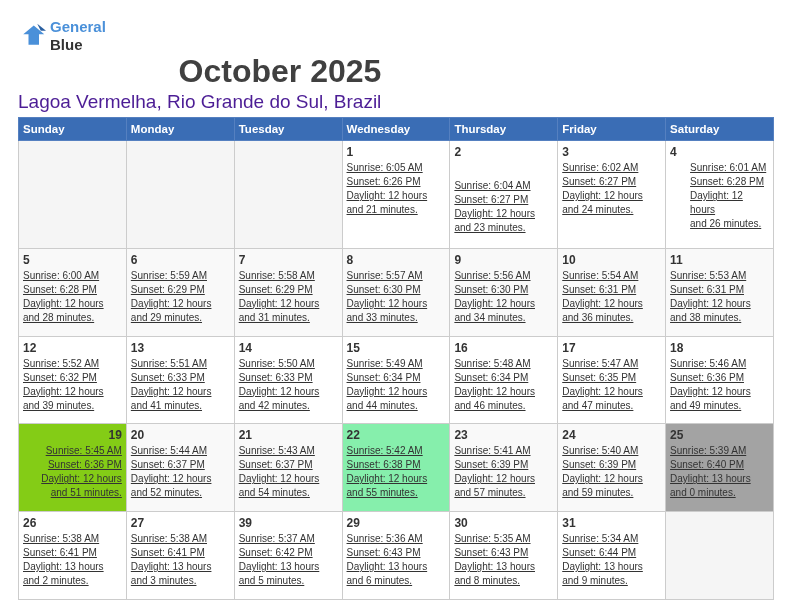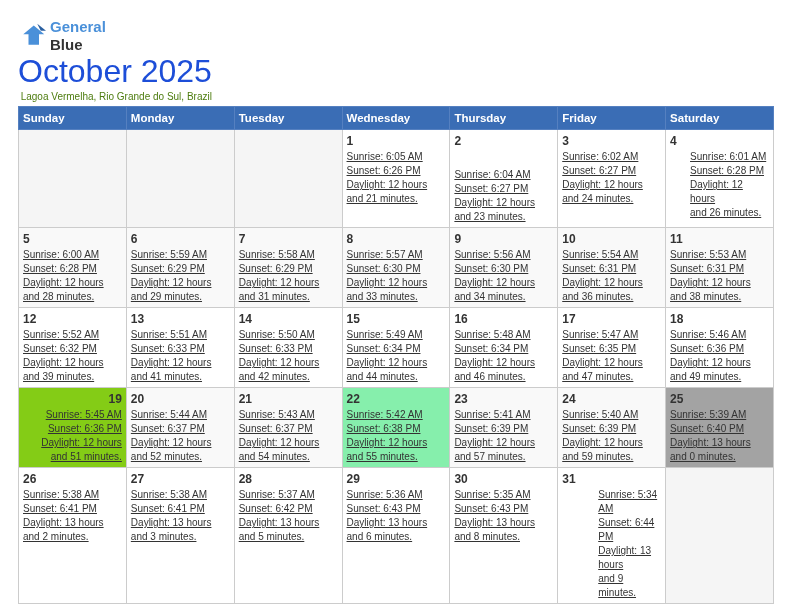--- a/index.html
+++ b/index.html
@@ -38,27 +38,27 @@
     .logo-text .blue { color: #4a90d9; }
     .logo-icon {
       width: 28px;
       height: 28px;
     }
     .title-block {
       text-align: right;
     }
     .month-title {
       font-size: 32px;
-      font-weight: 400;
-      color: #1d4ed8;
+      font-weight: 700;
+      color: #404040;
       line-height: 1.1;
     }
     .location-title {
-      font-size: 10px;
-      color: #4d7c0f;
+      font-size: 19px;
+      color: #4c1d95;
       margin-top: 2px;
     }
     .calendar {
       flex: 1;
       border: 1px solid #ccc;
       border-collapse: collapse;
       width: 100%;
       table-layout: fixed;
     }
     .calendar th {
@@ -323,21 +323,21 @@
 and 2 minutes.</div>
           </td>
           <td>
             <div class="day-number">27</div>
             <div class="day-info" style="white-space: pre-line;">Sunrise: 5:38 AM
 Sunset: 6:41 PM
 Daylight: 13 hours
 and 3 minutes.</div>
           </td>
           <td>
-            <div class="day-number">28</div>
+            <div class="day-number">39</div>
             <div class="day-info" style="white-space: pre-line;">Sunrise: 5:37 AM
 Sunset: 6:42 PM
 Daylight: 13 hours
 and 5 minutes.</div>
           </td>
           <td>
             <div class="day-number">29</div>
             <div class="day-info" style="white-space: pre-line;">Sunrise: 5:36 AM
 Sunset: 6:43 PM
 Daylight: 13 hours
@@ -345,21 +345,21 @@
           </td>
           <td>
             <div class="day-number">30</div>
             <div class="day-info" style="white-space: pre-line;">Sunrise: 5:35 AM
 Sunset: 6:43 PM
 Daylight: 13 hours
 and 8 minutes.</div>
           </td>
           <td>
             <div class="day-number">31</div>
-            <div class="day-info" style="white-space: pre-line; margin-left: 36px;">Sunrise: 5:34 AM
+            <div class="day-info" style="white-space: pre-line;">Sunrise: 5:34 AM
 Sunset: 6:44 PM
 Daylight: 13 hours
 and 9 minutes.</div>
           </td>
           <td class="empty"></td>
         </tr>
       </tbody>
   </table>
 </div>
 

